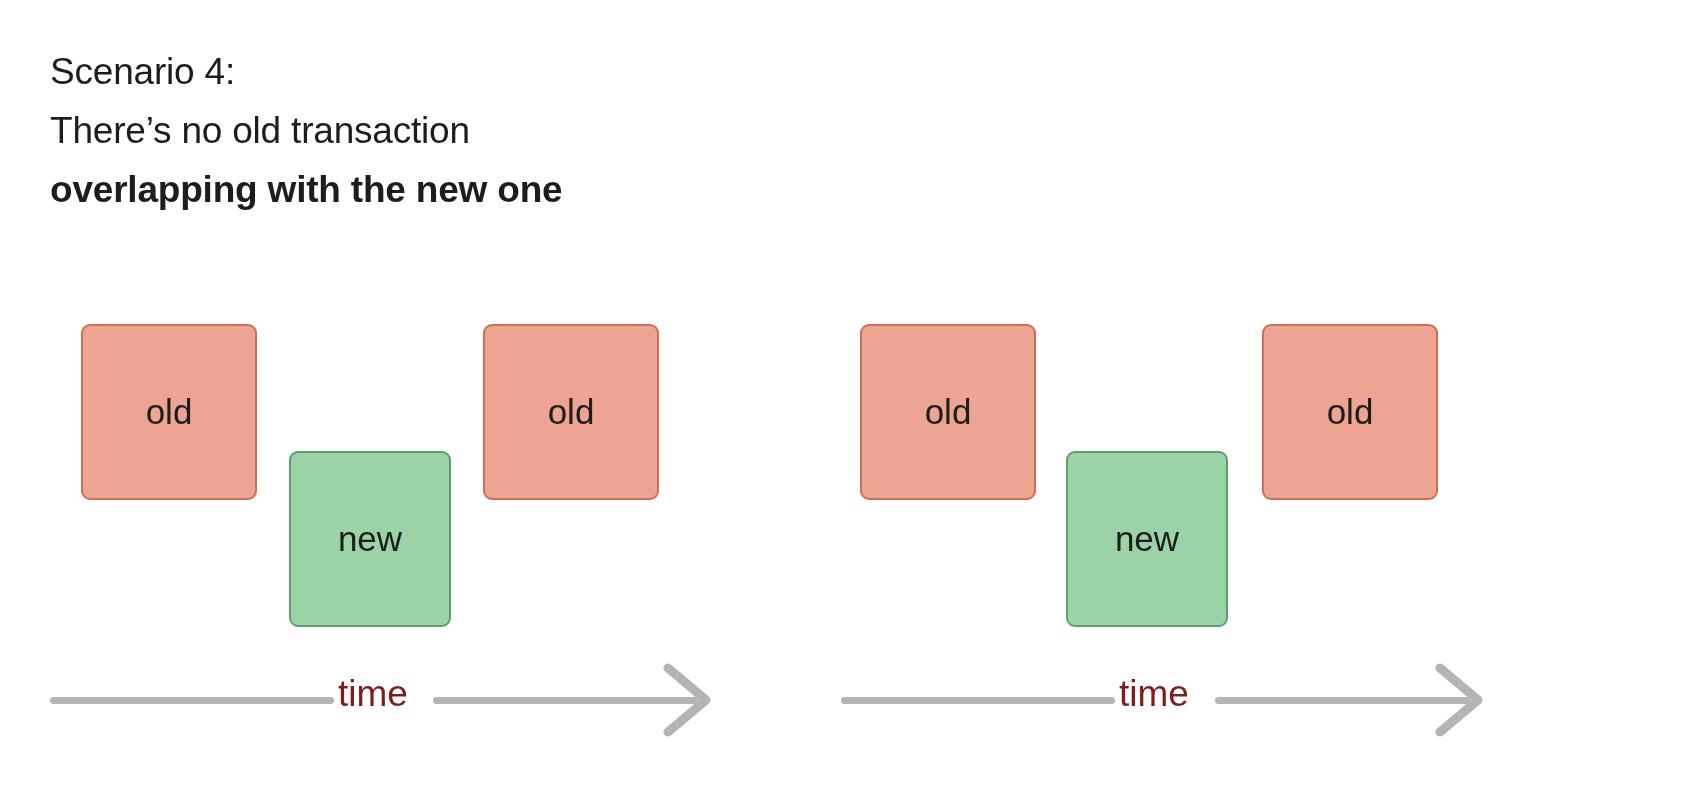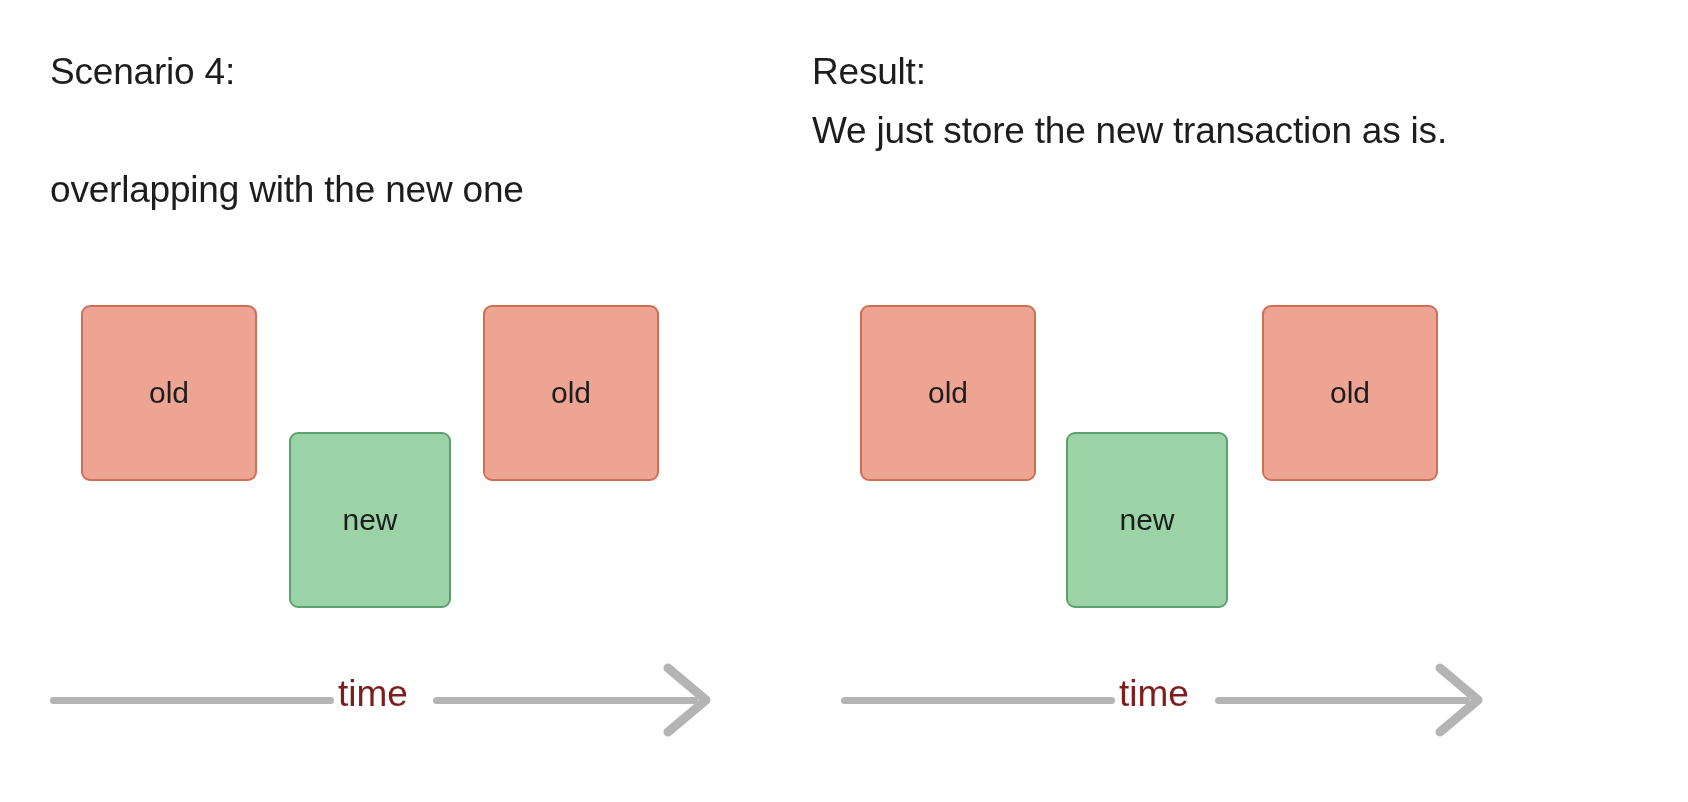--- a/index.html
+++ b/index.html
@@ -12,46 +12,47 @@
   }
   .panel{position:absolute;top:0;height:574px;}
   #panel-left{left:0;width:780px;}
   #panel-right{left:762px;width:926px;}
 
   .caption{position:absolute;font-size:37px;line-height:59px;color:#1d1d1d;white-space:nowrap;letter-spacing:-0.2px;}
   #panel-left .caption{left:50px;}
   #panel-right .caption{left:50px;}
   .cap-0{top:42px;}
   .cap-1{top:101px;}
-  .cap-2{top:160px;}
+  .cap-2{top:160px;font-weight:bold;}
 
   .timeline{position:absolute;}
 
   .txbox{
     position:absolute;
     box-sizing:border-box;
     border-radius:9px;
     display:flex;align-items:center;justify-content:center;
-    font-size:30px;color:#1d1d1d;
-    border-width:2.5px;border-style:solid;
+    font-size:35px;color:#1d1d1d;
+    border-width:2.5px;border-style:solid;margin-top:19px;
   }
   .txbox.old{background:#eda492;border-color:#cb7057;}
   .txbox.new{background:#9bd3a7;border-color:#5da070;}
   .axis-seg{position:absolute;height:7px;background:#b4b4b4;border-radius:4px;}
   .axis-label{
     position:absolute;font-size:37px;color:#7f1d1d;
     white-space:nowrap;line-height:1;
   }
   .arrowhead{position:absolute;}
 </style>
 </head>
 <body>
 
 <div class="panel" id="panel-left">
   <div class="caption cap-0">Scenario 4:</div>
+  <div class="caption cap-1">There’s no old transaction</div>
   <div class="caption cap-2">overlapping with the new one</div>
 
   <div class="timeline" id="tl-left" style="left:50px;top:0;width:700px;height:802px;">
       <div class="txbox old" style="left: 31px; top: 305px; width: 176px; height: 176px;">
         <span>old</span>
       </div>
       <div class="txbox new" style="left: 239px; top: 432px; width: 162px; height: 176px;">
         <span>new</span>
       </div>
       <div class="txbox old" style="left: 433px; top: 305px; width: 176px; height: 176px;">
@@ -60,22 +61,20 @@
       <div class="axis-seg" style="left: 0px; width: 284px; top: 697px;"></div>
       <div class="axis-seg" style="left: 383px; width: 265px; top: 697px;"></div>
       <div class="axis-label" style="left: 288px; top: 675px;">time</div>
       <div class="arrowhead" style="left: 612px; top: 662px;"><svg width="56" height="76" viewBox="0 0 56 76">
           <polyline points="6,6 44,38 6,70" fill="none" stroke="#b4b4b4" stroke-width="9" stroke-linecap="round" stroke-linejoin="round"></polyline>
         </svg></div>
     </div>
 </div>
 
 <div class="panel" id="panel-right">
-  <div class="caption cap-0">Result:</div>
-  <div class="caption cap-1">We just store the new transaction as is.</div>
 
   <div class="timeline" id="tl-right" style="left:50px;top:0;width:860px;height:802px;">
       <div class="txbox old" style="left: 48px; top: 305px; width: 176px; height: 176px;">
         <span>old</span>
       </div>
       <div class="txbox new" style="left: 254px; top: 432px; width: 162px; height: 176px;">
         <span>new</span>
       </div>
       <div class="txbox old" style="left: 450px; top: 305px; width: 176px; height: 176px;">
         <span>old</span>

